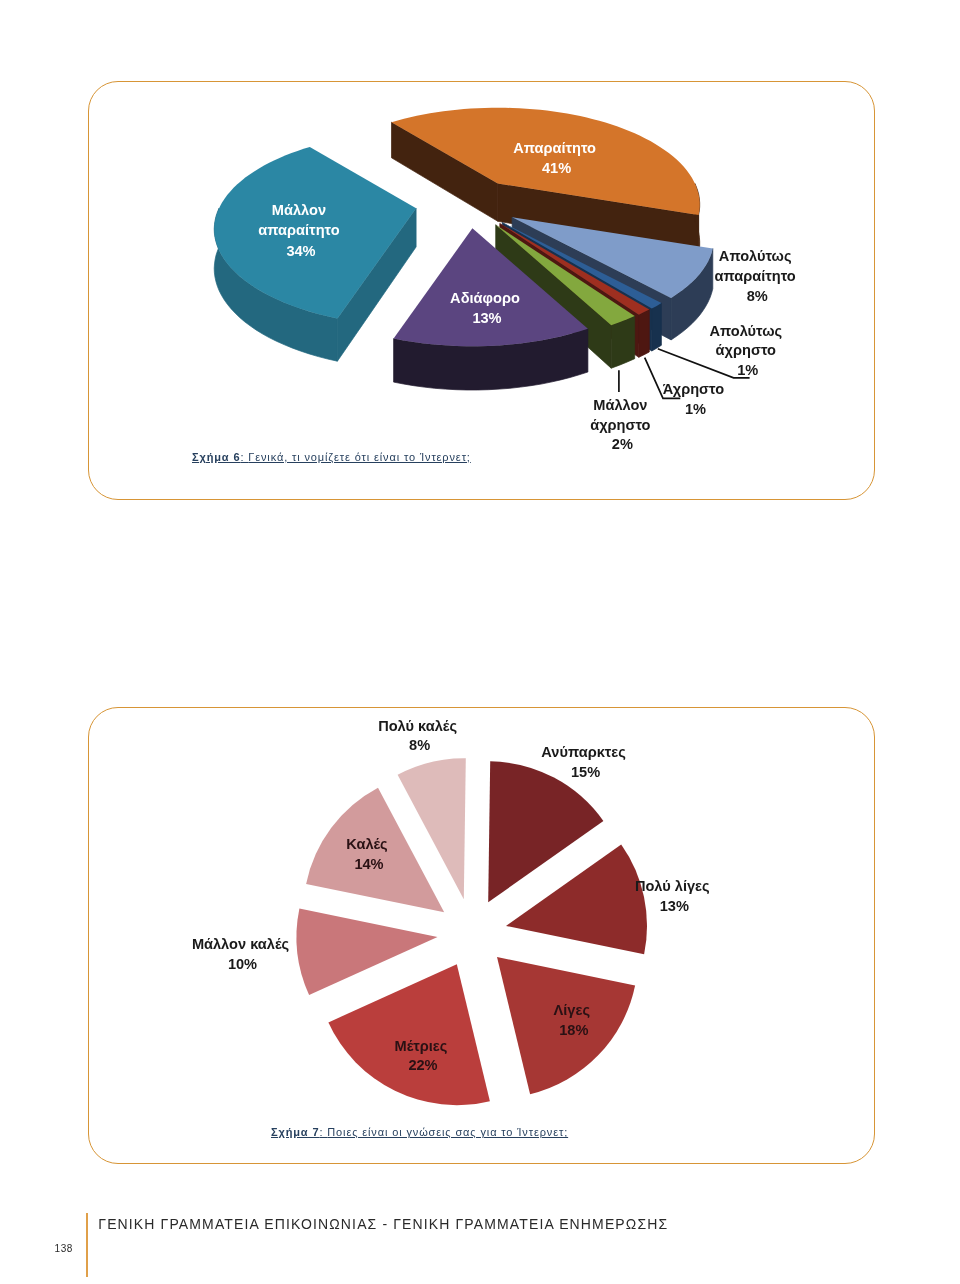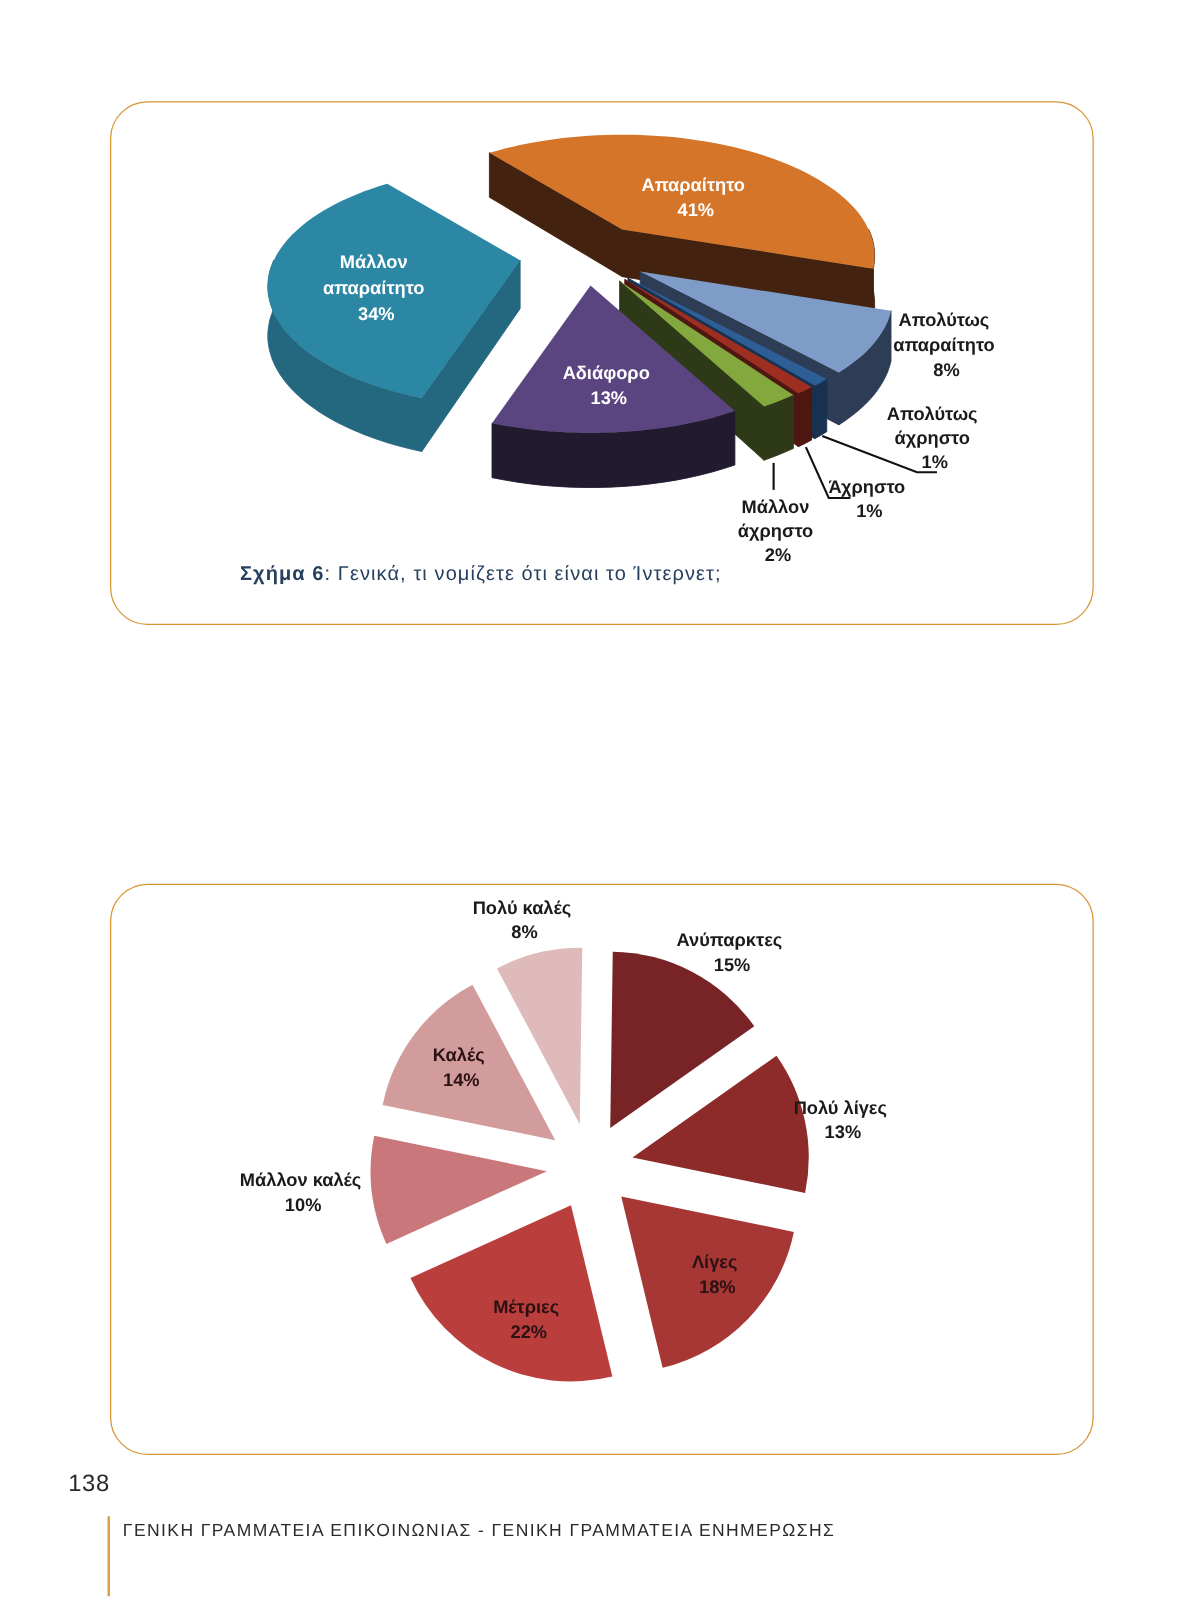--- a/index.html
+++ b/index.html
@@ -8,25 +8,25 @@
     font-family:"Liberation Sans",sans-serif;
     -webkit-font-smoothing:antialiased;
   }
   #root{position:relative;width:960px;height:1127px;}
   .card{position:absolute;border:1.5px solid #D79536;border-radius:30px;background:#fff;}
   #card1{left:88px;top:81px;width:785px;height:417px;}
   #card2{left:88px;top:706.7px;width:785px;height:455px;}
   svg.layer{position:absolute;left:0;top:0;width:960px;height:1284px;overflow:visible;}
   text{font-family:"Liberation Sans",sans-serif;}
   .lbl{font-size:14.6px;font-weight:700;}
-  .cap{position:absolute;font-size:16px;letter-spacing:0.87px;white-space:nowrap;}
+  .cap{position:absolute;font-size:11px;letter-spacing:0.87px;white-space:nowrap;text-decoration:underline;}
   .cap b{font-weight:700;}
   #cap1{left:192px;top:450.5px;color:#27405E;}
   #cap2{left:271px;top:1126px;color:#27405E;}
-  #pagenum{position:absolute;left:54.5px;top:1180px;font-size:19px;line-height:15.5px;color:#2A2A2A;letter-spacing:.6px;}
+  #pagenum{position:absolute;left:54.5px;top:1241px;font-size:10px;line-height:15.5px;color:#2A2A2A;letter-spacing:.6px;}
   #footrule{position:absolute;left:85.8px;top:1212.5px;width:2.6px;height:64.5px;background:#E0A04A;}
   #foottext{position:absolute;left:98.3px;top:1216.7px;font-size:14px;line-height:15.4px;color:#2A2A2A;letter-spacing:1.13px;}
 </style>
 </head>
 <body>
 
 <div id="root">
   <div class="card" id="card1"></div>
   <div class="card" id="card2"></div>
 
@@ -143,17 +143,18 @@
 </text>
 <text class="lbl" fill="#1A1A1A" x="419.6" y="731.0" text-anchor="middle">
 <tspan x="419.6" dy="0">Πολύ καλές</tspan>
 <tspan x="419.6" dy="19.0">8%</tspan>
 </text>
     </g>
   </svg>
 
   <div class="cap" id="cap1"><b>Σχήμα 6</b><span>: </span><span>Γενικά, τι νομίζετε ότι είναι το Ίντερνετ;</span></div>
 
+  <div class="cap" id="cap2"><b>Σχήμα 7</b><span>: </span><span>Ποιες είναι οι γνώσεις σας για το Ίντερνετ;</span></div>
 
   <div id="footrule"></div>
   <div id="pagenum">138</div>
   <div id="foottext">ΓΕΝΙΚΗ ΓΡΑΜΜΑΤΕΙΑ ΕΠΙΚΟΙΝΩΝΙΑΣ - ΓΕΝΙΚΗ ΓΡΑΜΜΑΤΕΙΑ ΕΝΗΜΕΡΩΣΗΣ</div>
 </div>
 
 </body></html>

